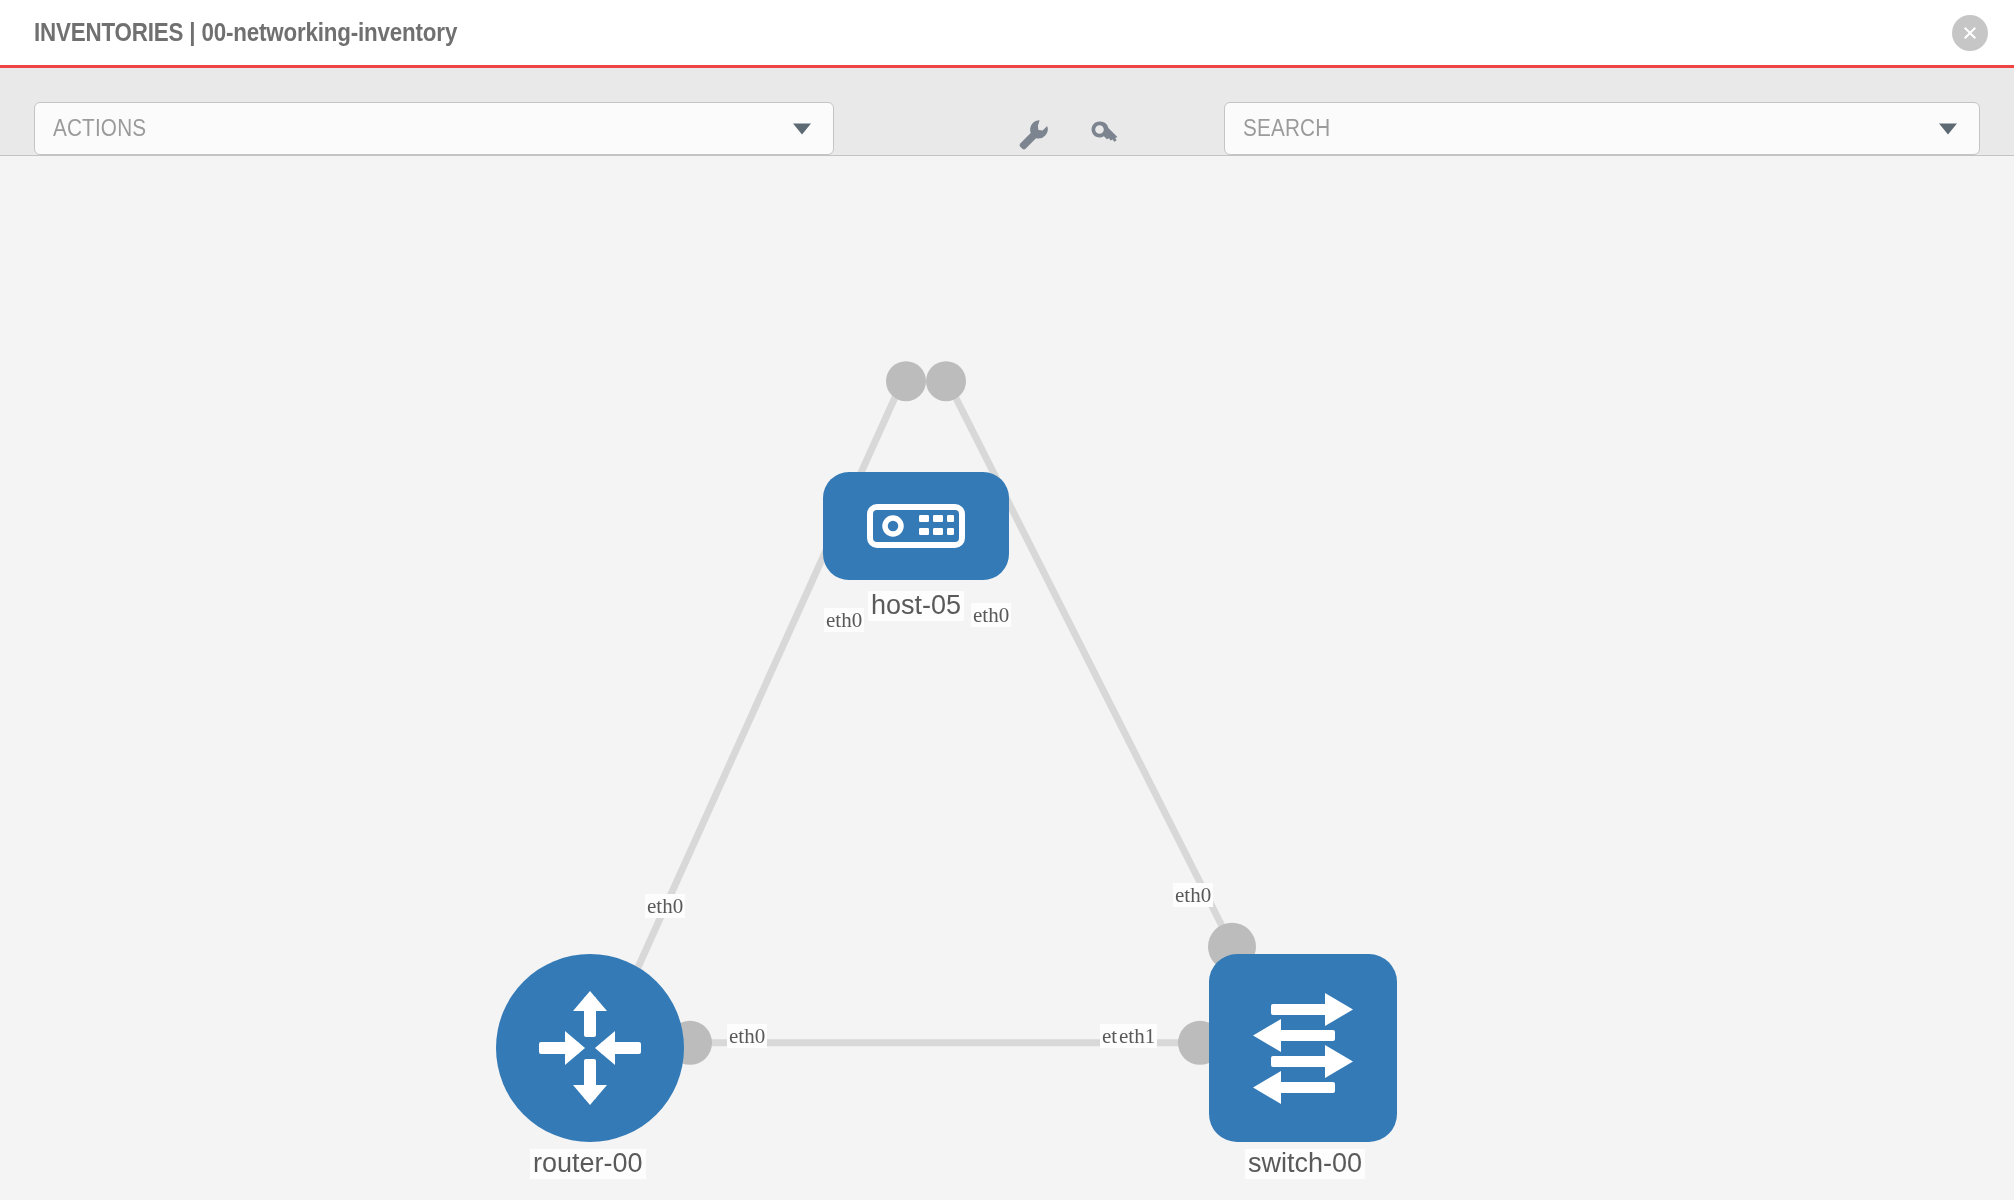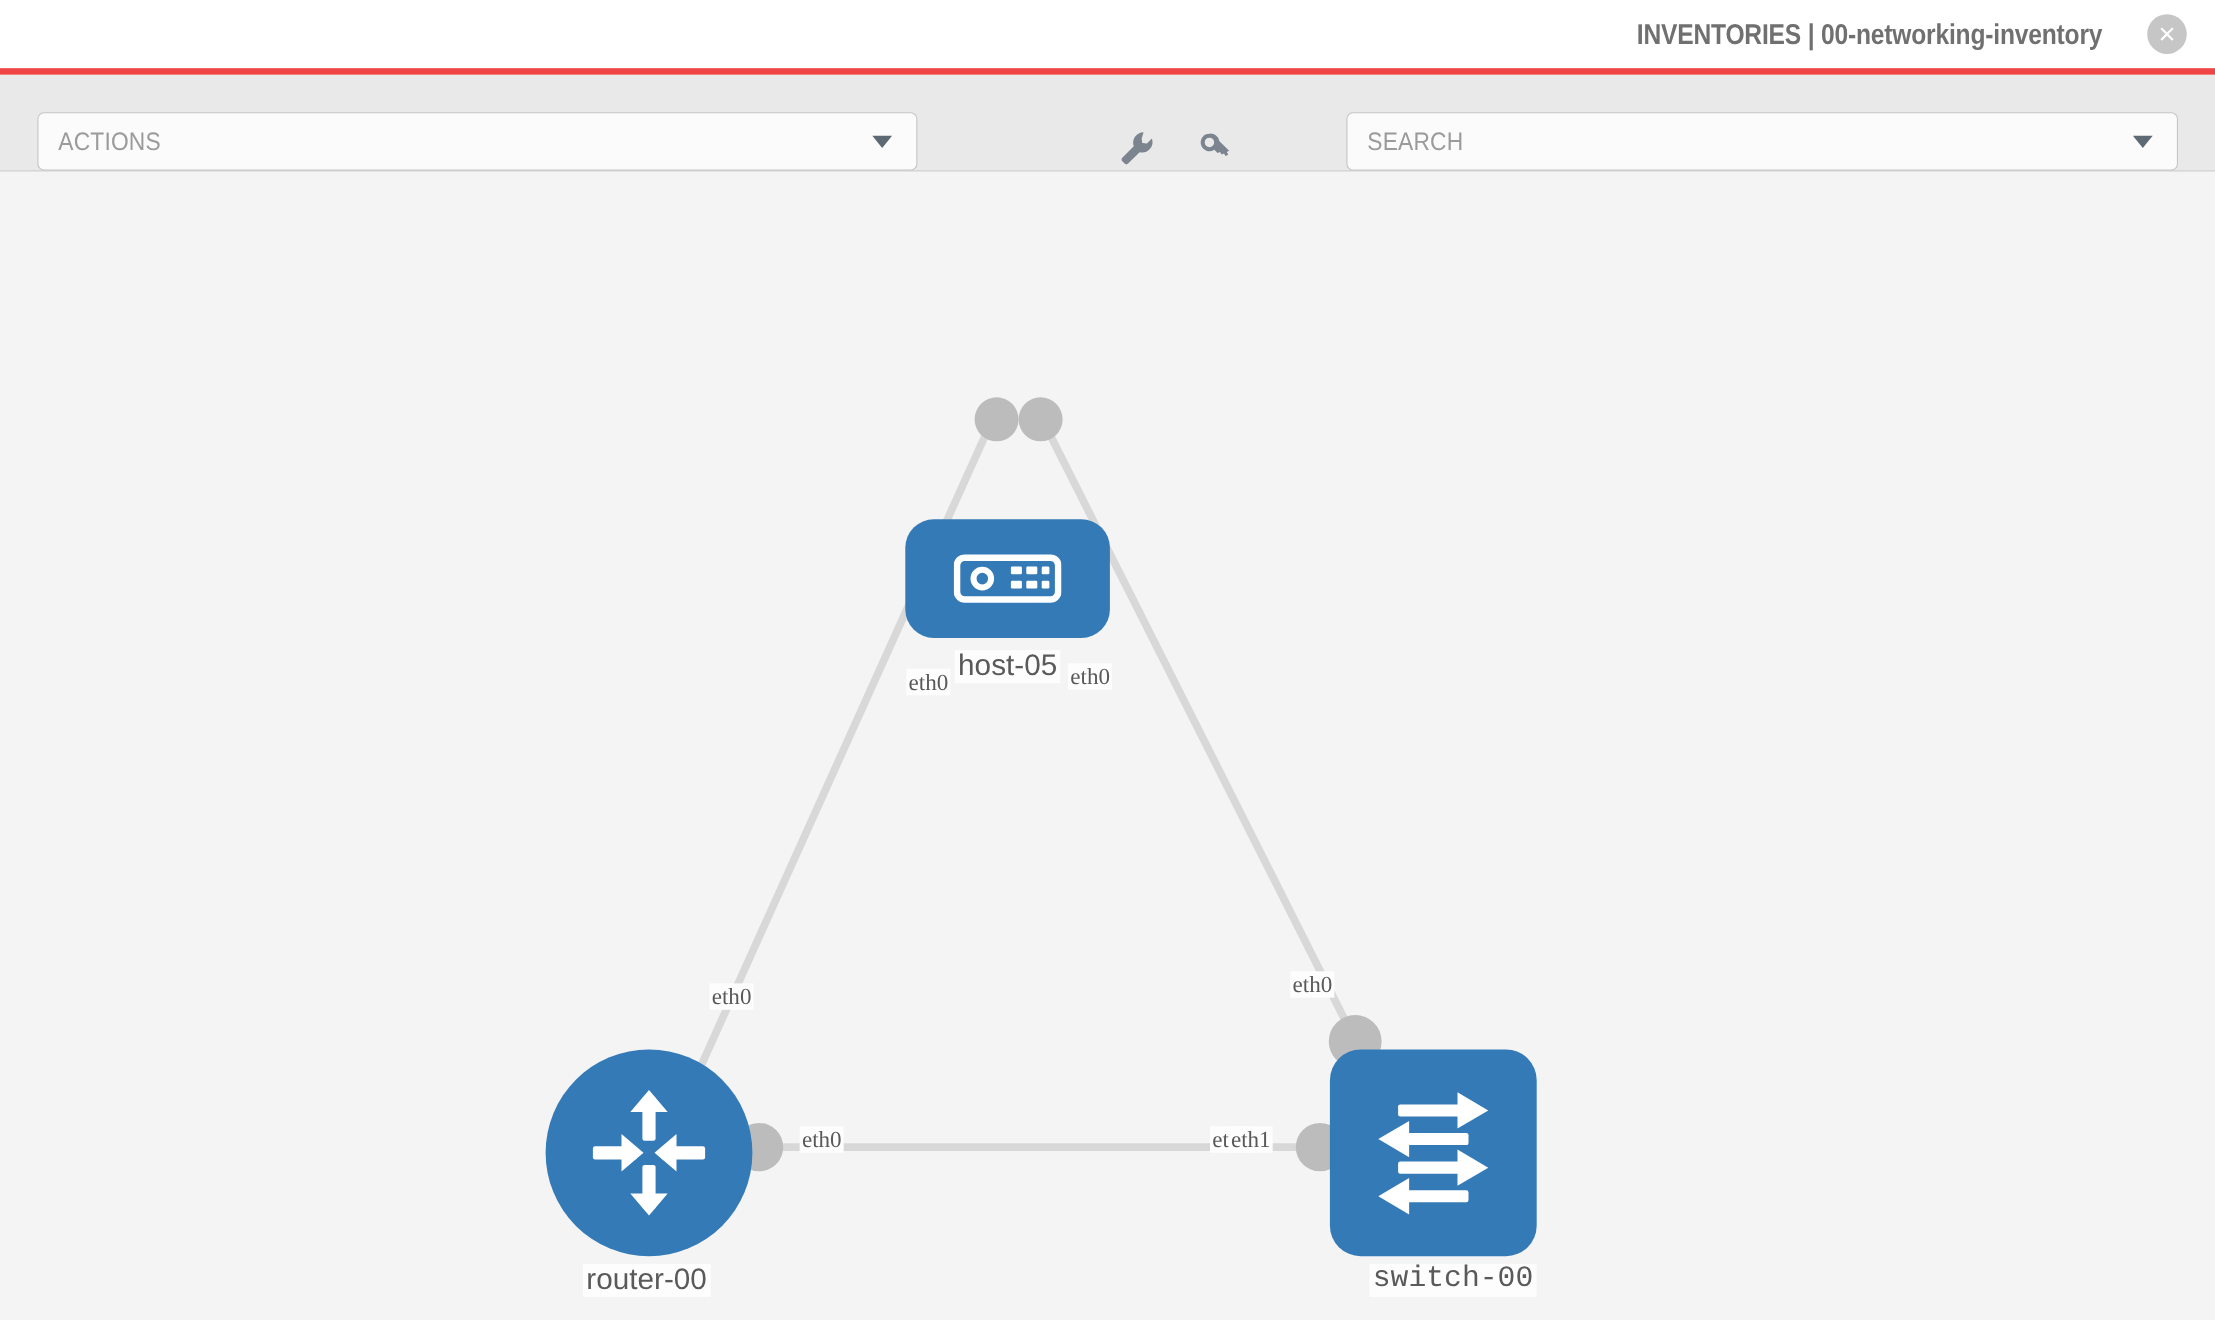--- a/index.html
+++ b/index.html
@@ -20,25 +20,24 @@
     display: flex;
     flex-direction: column;
   }
 
   
   .header {
     position: relative;
     height: 68px;
     flex: 0 0 68px;
     background: #ffffff;
-    border-bottom: 6px solid #ef4444;
+    border-bottom: 3px solid #ef4444;
     display: flex;
     align-items: center;
     padding: 8px 34px;
-    justify-content: flex-end;
   }
 
   .page-title {
     font-size: 26px;
     font-weight: bold;
     color: #707070;
     letter-spacing: -0.2px;
     white-space: nowrap;
     transform: scaleX(0.86);
     transform-origin: left center;
@@ -304,21 +303,21 @@
 
             <rect x="30" y="70" width="62" height="11" rx="2"></rect>
             <path d="M112 75.5 L84 92 L84 59 Z"></path>
 
             <rect x="32" y="96" width="62" height="11" rx="2"></rect>
             <path d="M12 101.5 L40 118 L40 85 Z"></path>
           </g>
         </svg>
       </div>
     </div>
-    <div class="node-label" style="left:1245px; top:993px;font-family:Liberation Mono, monospace;">switch-00</div>
+    <div class="node-label" style="left:1245px; top:993px;">switch-00</div>
 
     <div class="edge-label" style="left:824px; top:452px;">eth0</div>
     <div class="edge-label" style="left:971px; top:447px;">eth0</div>
     <div class="edge-label" style="left:645px; top:738px;">eth0</div>
     <div class="edge-label" style="left:1173px; top:727px;">eth0</div>
     <div class="edge-label" style="left:727px; top:868px;">eth0</div>
     <div class="edge-label" style="left:1100px; top:868px;">eth0</div>
     <div class="edge-label" style="left:1117px; top:868px;">eth1</div>
 
   </div>

